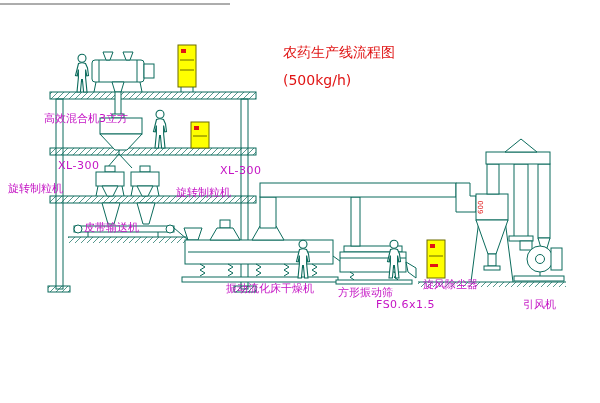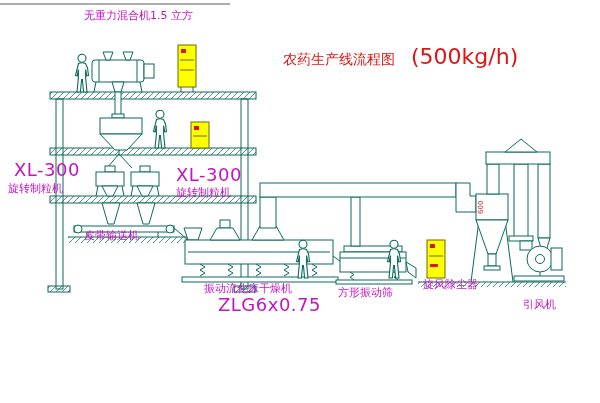--- a/index.html
+++ b/index.html
@@ -7,24 +7,24 @@
           font-family:"DejaVu Sans",sans-serif;}
   .draw{position:absolute;left:0;top:0;}
   .ln{stroke:#0b6b5c;fill:none;stroke-width:1;}
   .fw{fill:#ffffff;stroke:#0b6b5c;stroke-width:1;}
   .fh{fill:url(#hatch);stroke:#0b6b5c;stroke-width:1;}
   .yl{fill:#ffff00;stroke:#6b6b00;stroke-width:1;}
   .rd{fill:#e01414;}
   .rdtxt{fill:#e01414;font-family:"DejaVu Sans",sans-serif;}
   .pers{fill:#ffffff;stroke:#0b6b5c;stroke-width:1.1;}
   .lbl{position:absolute;color:#c413c4;font-size:11px;line-height:1.1;white-space:nowrap;}
-  .lbl.code{font-size:18px;letter-spacing:0.5px;}
-  .title{position:absolute;left:283px;top:44px;color:#e01414;display:flex;align-items:baseline;gap:16px;white-space:nowrap;}
+  .lbl.code{font-size:11px;letter-spacing:0.5px;margin-left:44px;}
+  .title{position:absolute;left:283px;top:44px;color:#e01414;display:flex;align-items:baseline;gap:10px;white-space:nowrap;flex-direction:column;}
   .title .main{font-size:14px;}
-  .title .cap{font-size:22px;}
+  .title .cap{font-size:14px;}
 </style>
 </head>
 <body>
 
 <div class="canvas">
 
 <svg class="draw" width="600" height="403" viewBox="0 0 600 403">
   <defs>
     <pattern id="hatch" width="6" height="6" patternUnits="userSpaceOnUse">
       <path d="M0,6 L6,0" stroke="#0b6b5c" stroke-width="0.7"></path>
@@ -191,25 +191,25 @@
   <use href="#person" transform="translate(160,110)"></use>
   <use href="#person" transform="translate(303,240)"></use>
   <use href="#person" transform="translate(394,240)"></use>
 </svg>
 
 <div class="title">
   <span class="main">农药生产线流程图</span>
   <span class="cap">(500kg/h)</span>
 </div>
 
-<div class="lbl" style="left:84px;top:10px">无重力混合机1.5 立方</div>
+<div class="lbl" style="left:44px;top:113px">高效混合机3立方</div>
 <div class="lbl code" style="left:14px;top:160px">XL-300</div>
 <div class="lbl" style="left:8px;top:183px">旋转制粒机</div>
 <div class="lbl code" style="left:176px;top:165px">XL-300</div>
 <div class="lbl" style="left:176px;top:187px">旋转制粒机</div>
-<div class="lbl" style="left:84px;top:230px">皮带输送机</div>
-<div class="lbl" style="left:204px;top:283px">振动流化床干燥机</div>
-<div class="lbl code" style="left:218px;top:295px">ZLG6x0.75</div>
+<div class="lbl" style="left:84px;top:222px">皮带输送机</div>
+<div class="lbl" style="left:226px;top:283px">振动流化床干燥机</div>
 <div class="lbl" style="left:338px;top:287px">方形振动筛</div>
+<div class="lbl code" style="left:332px;top:299px">FS0.6x1.5</div>
 <div class="lbl" style="left:423px;top:279px">旋风除尘器</div>
 <div class="lbl" style="left:523px;top:299px">引风机</div>
 
 </div>
 
 </body></html>

